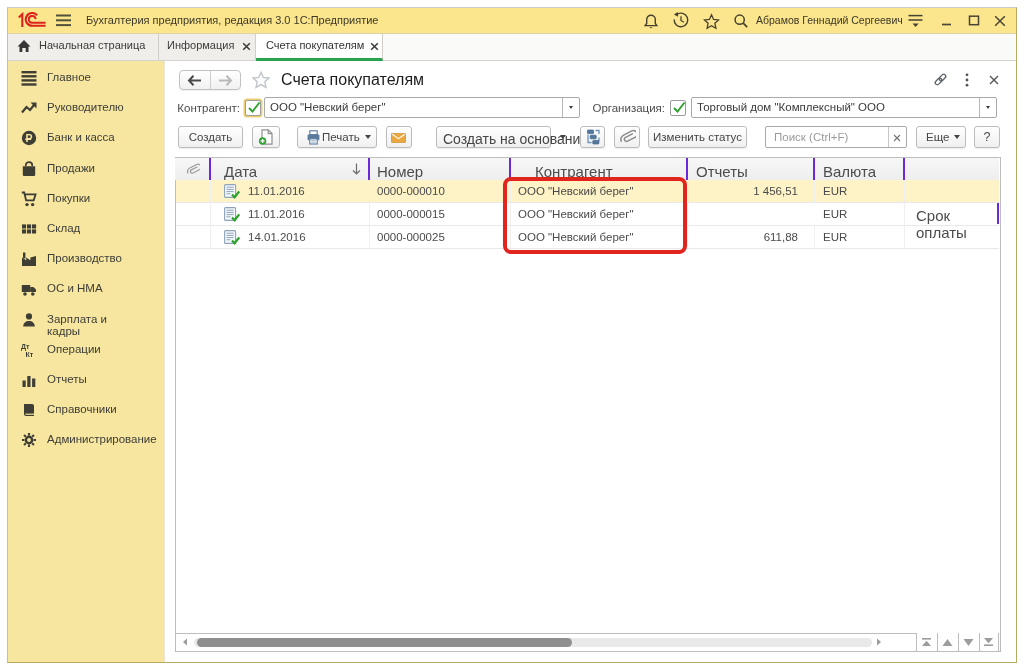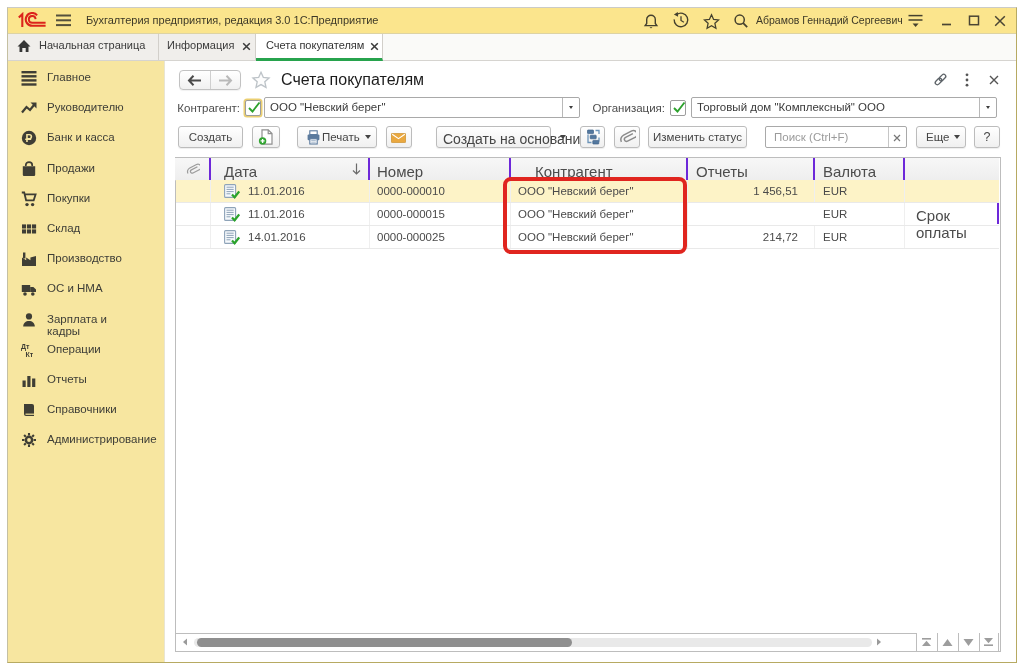--- a/index.html
+++ b/index.html
@@ -431,21 +431,21 @@
         </svg>
         <span style="left:37px;">14.01.2016</span>
       </div>
       <div class="rc" style="left:194px;width:141px;">
         <span style="left:7px;">0000-000025</span>
       </div>
       <div class="rc" style="left:335px;width:177px;">
         <span style="left:7px;">ООО "Невский берег"</span>
       </div>
       <div class="rc" style="left:512px;width:127px;">
-        <span style="right:16px;">214,72</span>
+        <span style="right:16px;">611,88</span>
       </div>
       <div class="rc" style="left:639px;width:90px;">
         <span style="left:8px;">EUR</span>
       </div>
       <div class="rc" style="left:729px;width:93px;border-right:none;"></div>
     </div>
   </div>
 
 <div class="redbox"></div>
 

